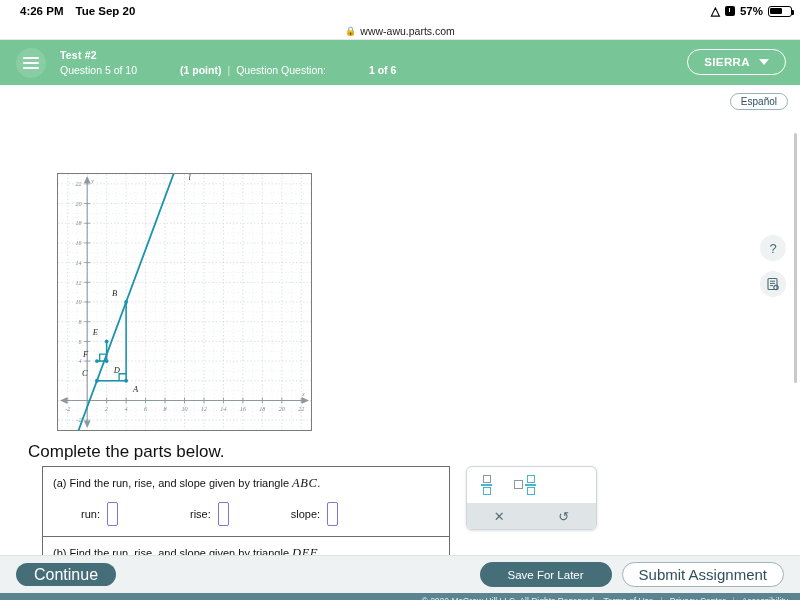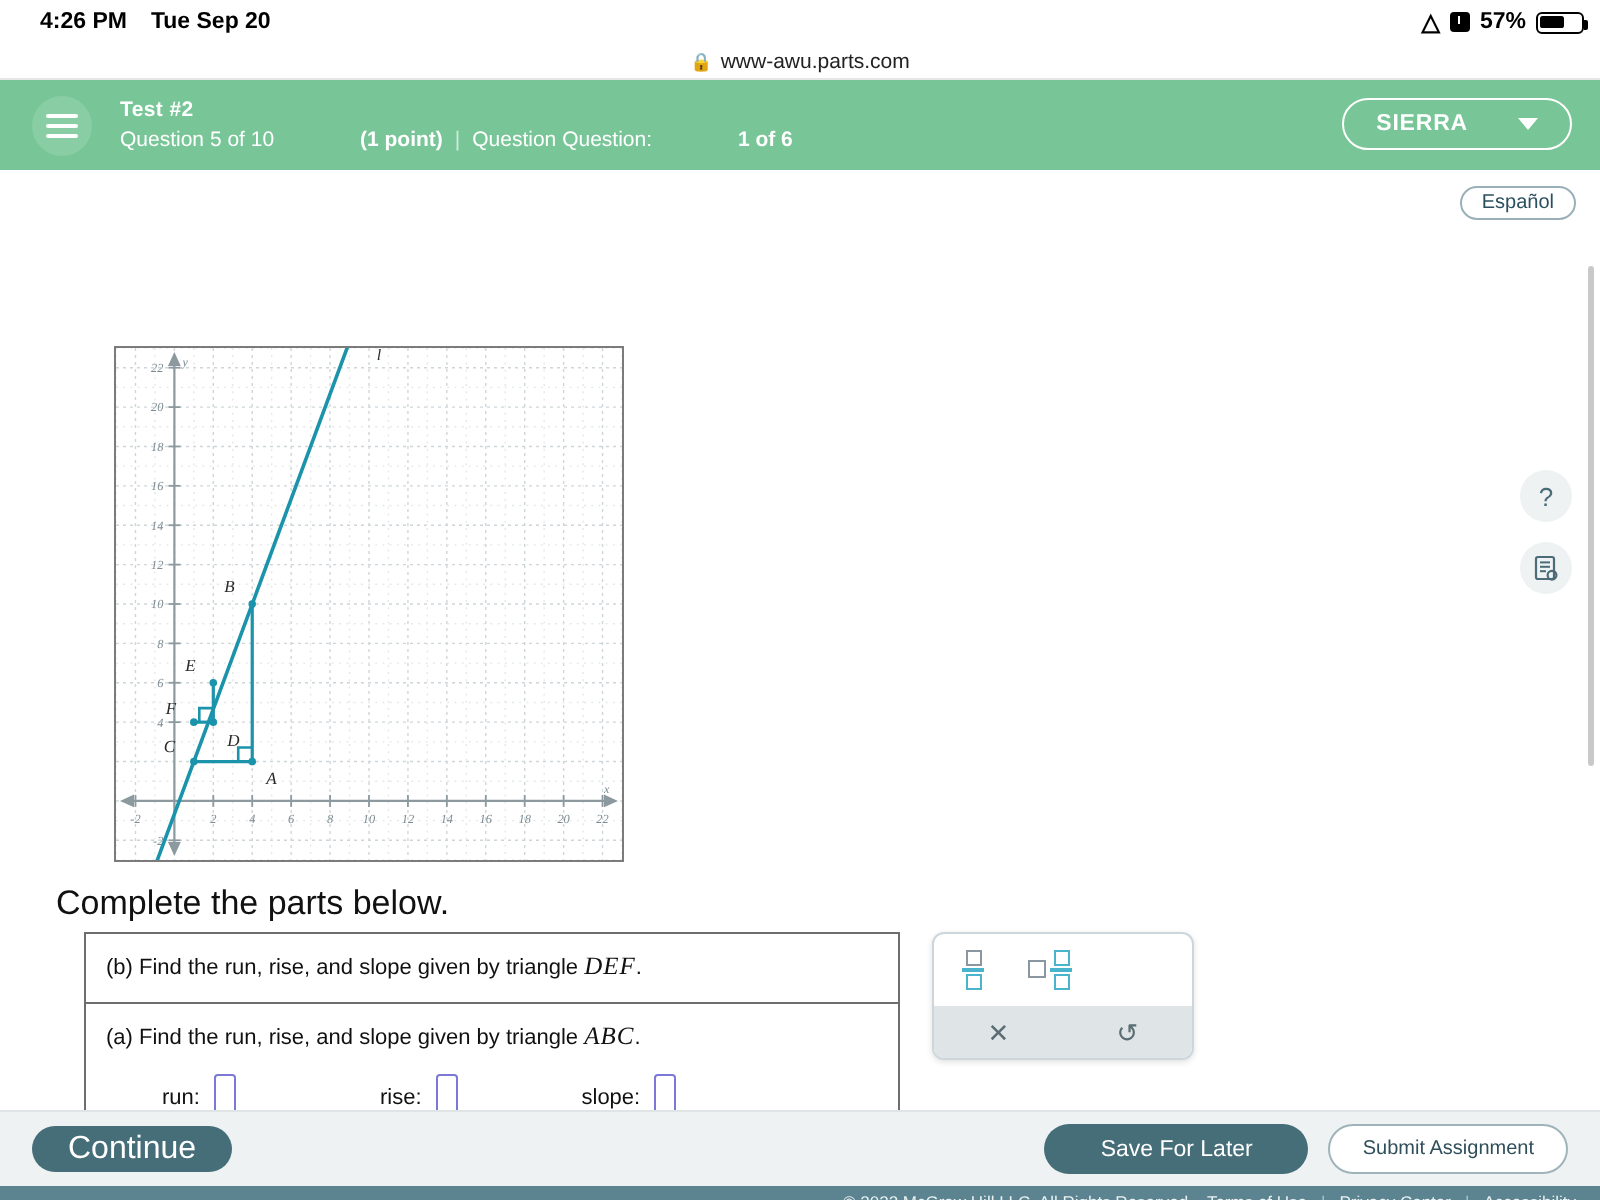--- a/index.html
+++ b/index.html
@@ -94,21 +94,21 @@
   }
   #test-title { font-size: 10.5px; font-weight: bold; letter-spacing: .2px; }
   #question-line { font-size: 10.5px; display: flex; align-items: center; gap: 6px; }
   #question-line .sep { color: rgba(255,255,255,.65); }
   #question-line b { font-weight: bold; padding-left: 40px; }
   #user-menu-button {
     position: absolute; right: 14px; top: 9px;
     height: 26px; padding: 0 16px;
     border: 1.4px solid #fff; border-radius: 14px;
     color: #fff; font-size: 11.5px; font-weight: bold;
-    display: flex; align-items: center; gap: 25px; cursor: pointer;
+    display: flex; align-items: center; gap: 9px; cursor: pointer;
     letter-spacing: .4px;
   }
   .chev-down {
     width: 0; height: 0; border-left: 5px solid transparent;
     border-right: 5px solid transparent; border-top: 6px solid #fff;
   }
 
   
   #content-area {
     position: relative;
@@ -216,21 +216,21 @@
   }
   #footer-right { margin-left: auto; display: flex; gap: 10px; align-items: center; }
   #save-for-later-button {
     background: #466e79; color: #fff; border: none;
     border-radius: 15px; height: 25px; padding: 0 28px;
     font-size: 11.5px; cursor: pointer; font-family: inherit;
   }
   #submit-assignment-button {
     background: #fff; color: #2f4f5a; border: 1px solid #9fb3ba;
     border-radius: 15px; height: 25px; padding: 0 16px;
-    font-size: 10px; cursor: pointer; font-family: inherit;
+    font-size: 15px; cursor: pointer; font-family: inherit;
   }
   #copyright-bar {
     height: 16px; background: #5b8390; color: #e8f0f2;
     display: flex; align-items: center; justify-content: flex-end;
     padding-right: 12px; font-size: 8.5px; gap: 7px;
   }
   #copyright-bar .cr-link { cursor: pointer; }
   #copyright-bar .cr-sep { color: #a9c4cc; }
 </style>
 </head>
@@ -429,49 +429,49 @@
           <text x="24.923076923076927" y="183.0769230769231" fill="#2a2a2a" font-family="&quot;Liberation Serif&quot;, serif" font-style="italic" font-size="8.5">F</text>
         </svg>
     </div>
 
     <div id="complete-prompt">Complete the parts below.</div>
 
     <div id="question-card">
 
       <div class="q-part">
         <div class="q-text">
-          <span>(b)</span>
-          <span>Find the run, rise, and slope given by triangle</span>
-          <span class="mathvar">DEF</span><span>.</span>
-        </div>
-
-      </div>
-
-      <div class="q-part">
-        <div class="q-text">
           <span>(a)</span>
           <span>Find the run, rise, and slope given by triangle</span>
           <span class="mathvar">ABC</span><span>.</span>
         </div>
         <div class="answer-row">
           <span class="answer-item">
             <span>run:</span>
             <span class="answer-box"></span>
           </span>
           <span class="gap-a"></span>
           <span class="answer-item">
             <span>rise:</span>
             <span class="answer-box"></span>
           </span>
           <span class="gap-b"></span>
           <span class="answer-item">
             <span>slope:</span>
             <span class="answer-box"></span>
           </span>
         </div>
+      </div>
+
+      <div class="q-part">
+        <div class="q-text">
+          <span>(b)</span>
+          <span>Find the run, rise, and slope given by triangle</span>
+          <span class="mathvar">DEF</span><span>.</span>
+        </div>
+
       </div>
 
     </div>
 
     <div id="math-keypad">
       <div id="keypad-top">
         <div class="frac-btn">
           <span class="frac-stack">
             <span class="sq" style="border-color:#8a97a0;"></span>
             <span class="frac-line"></span>

